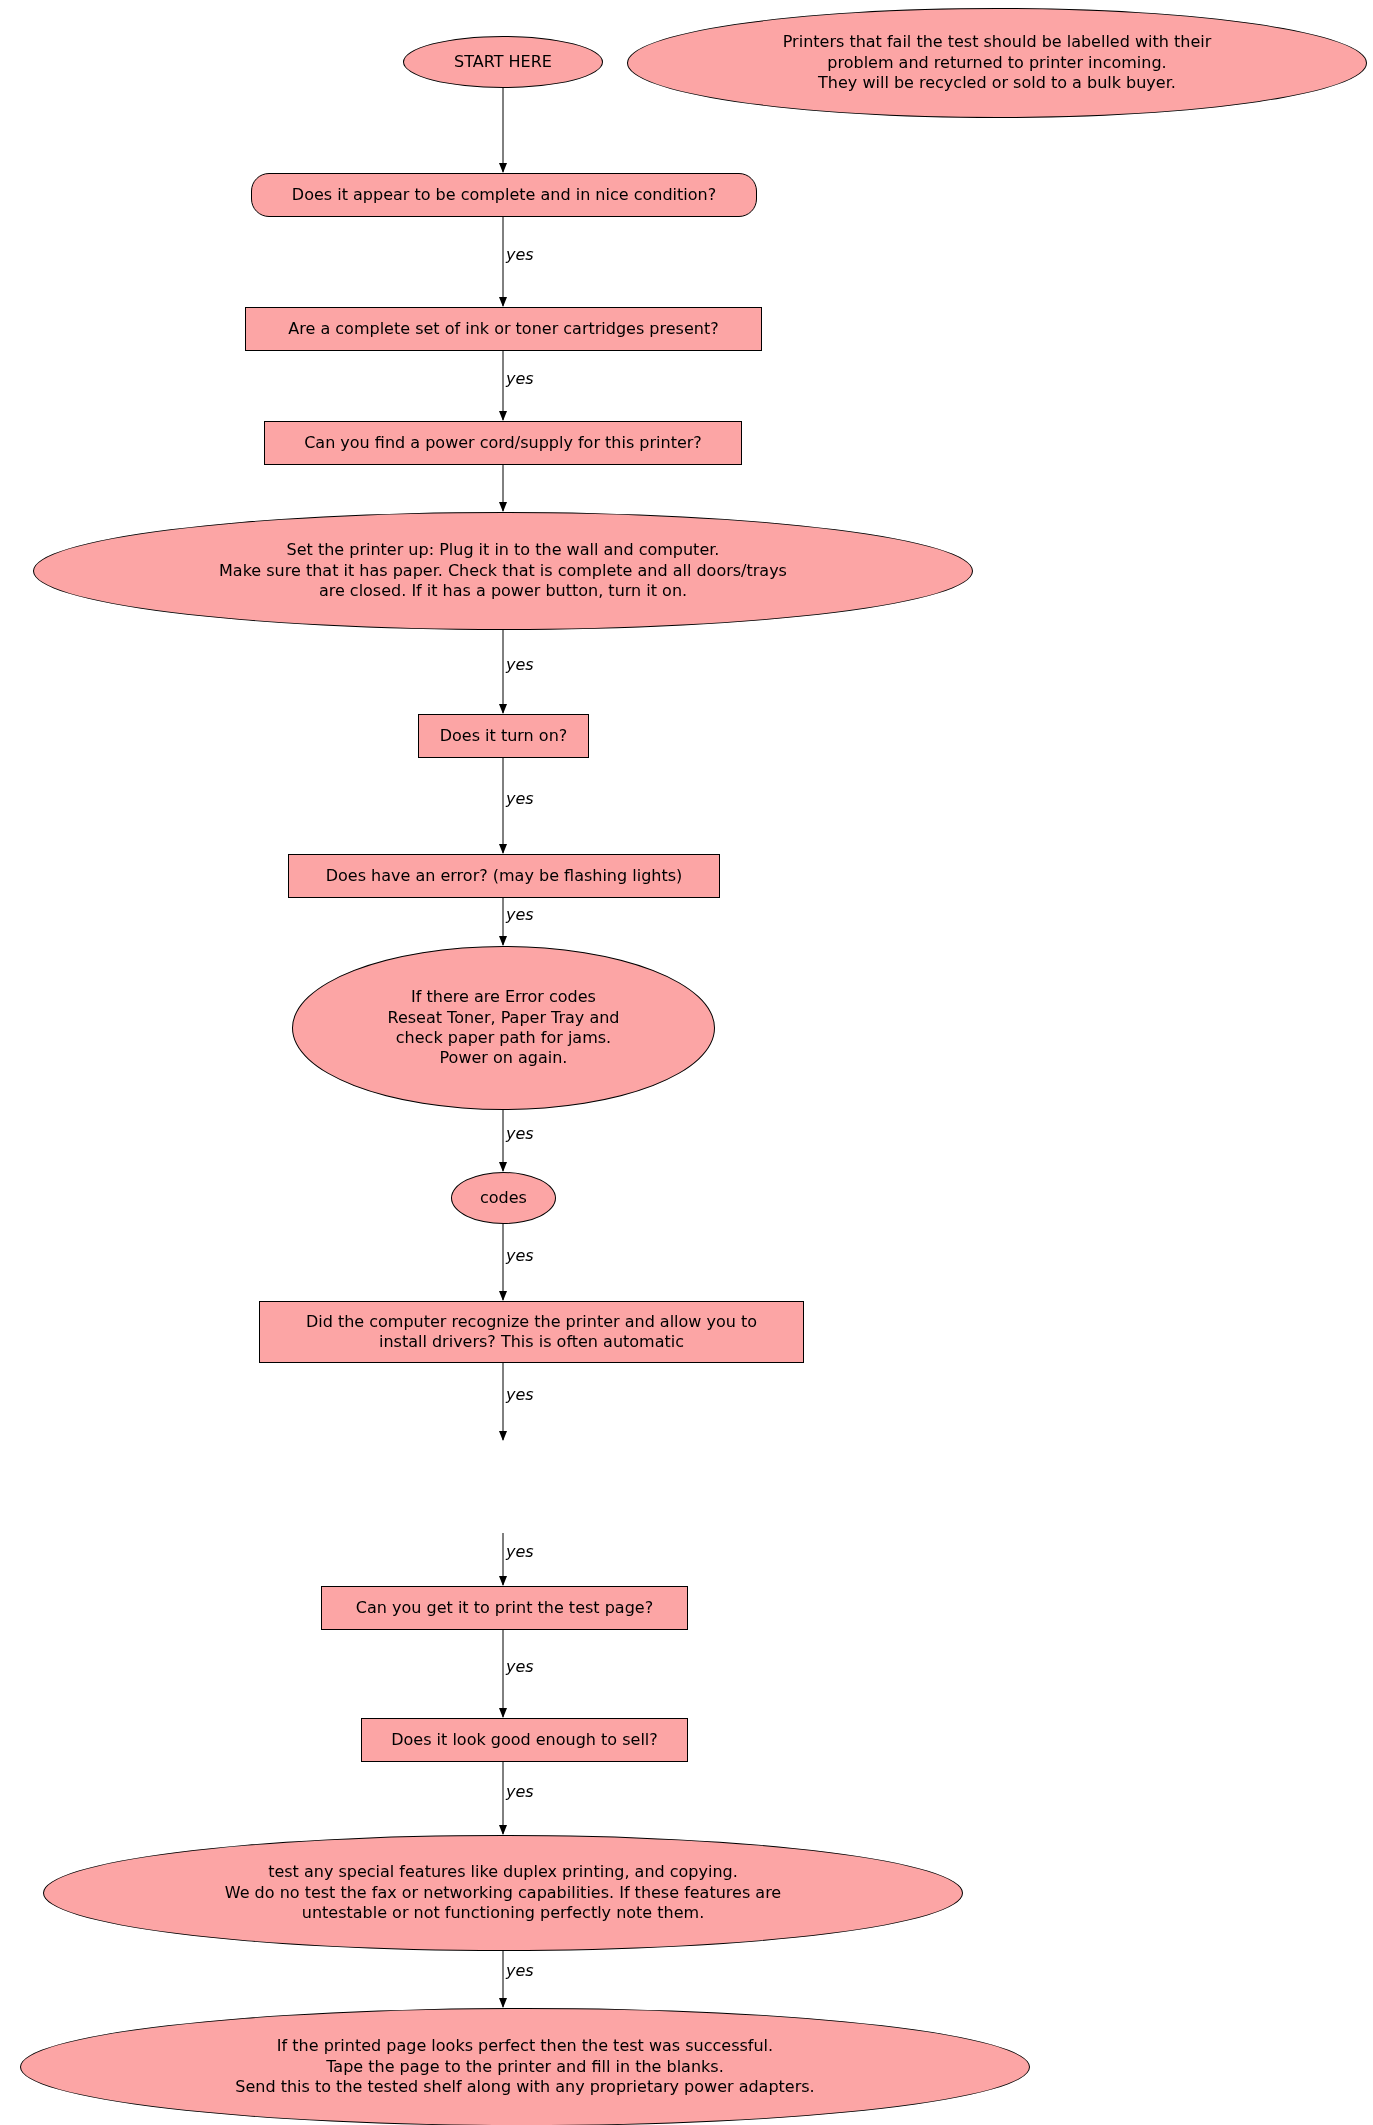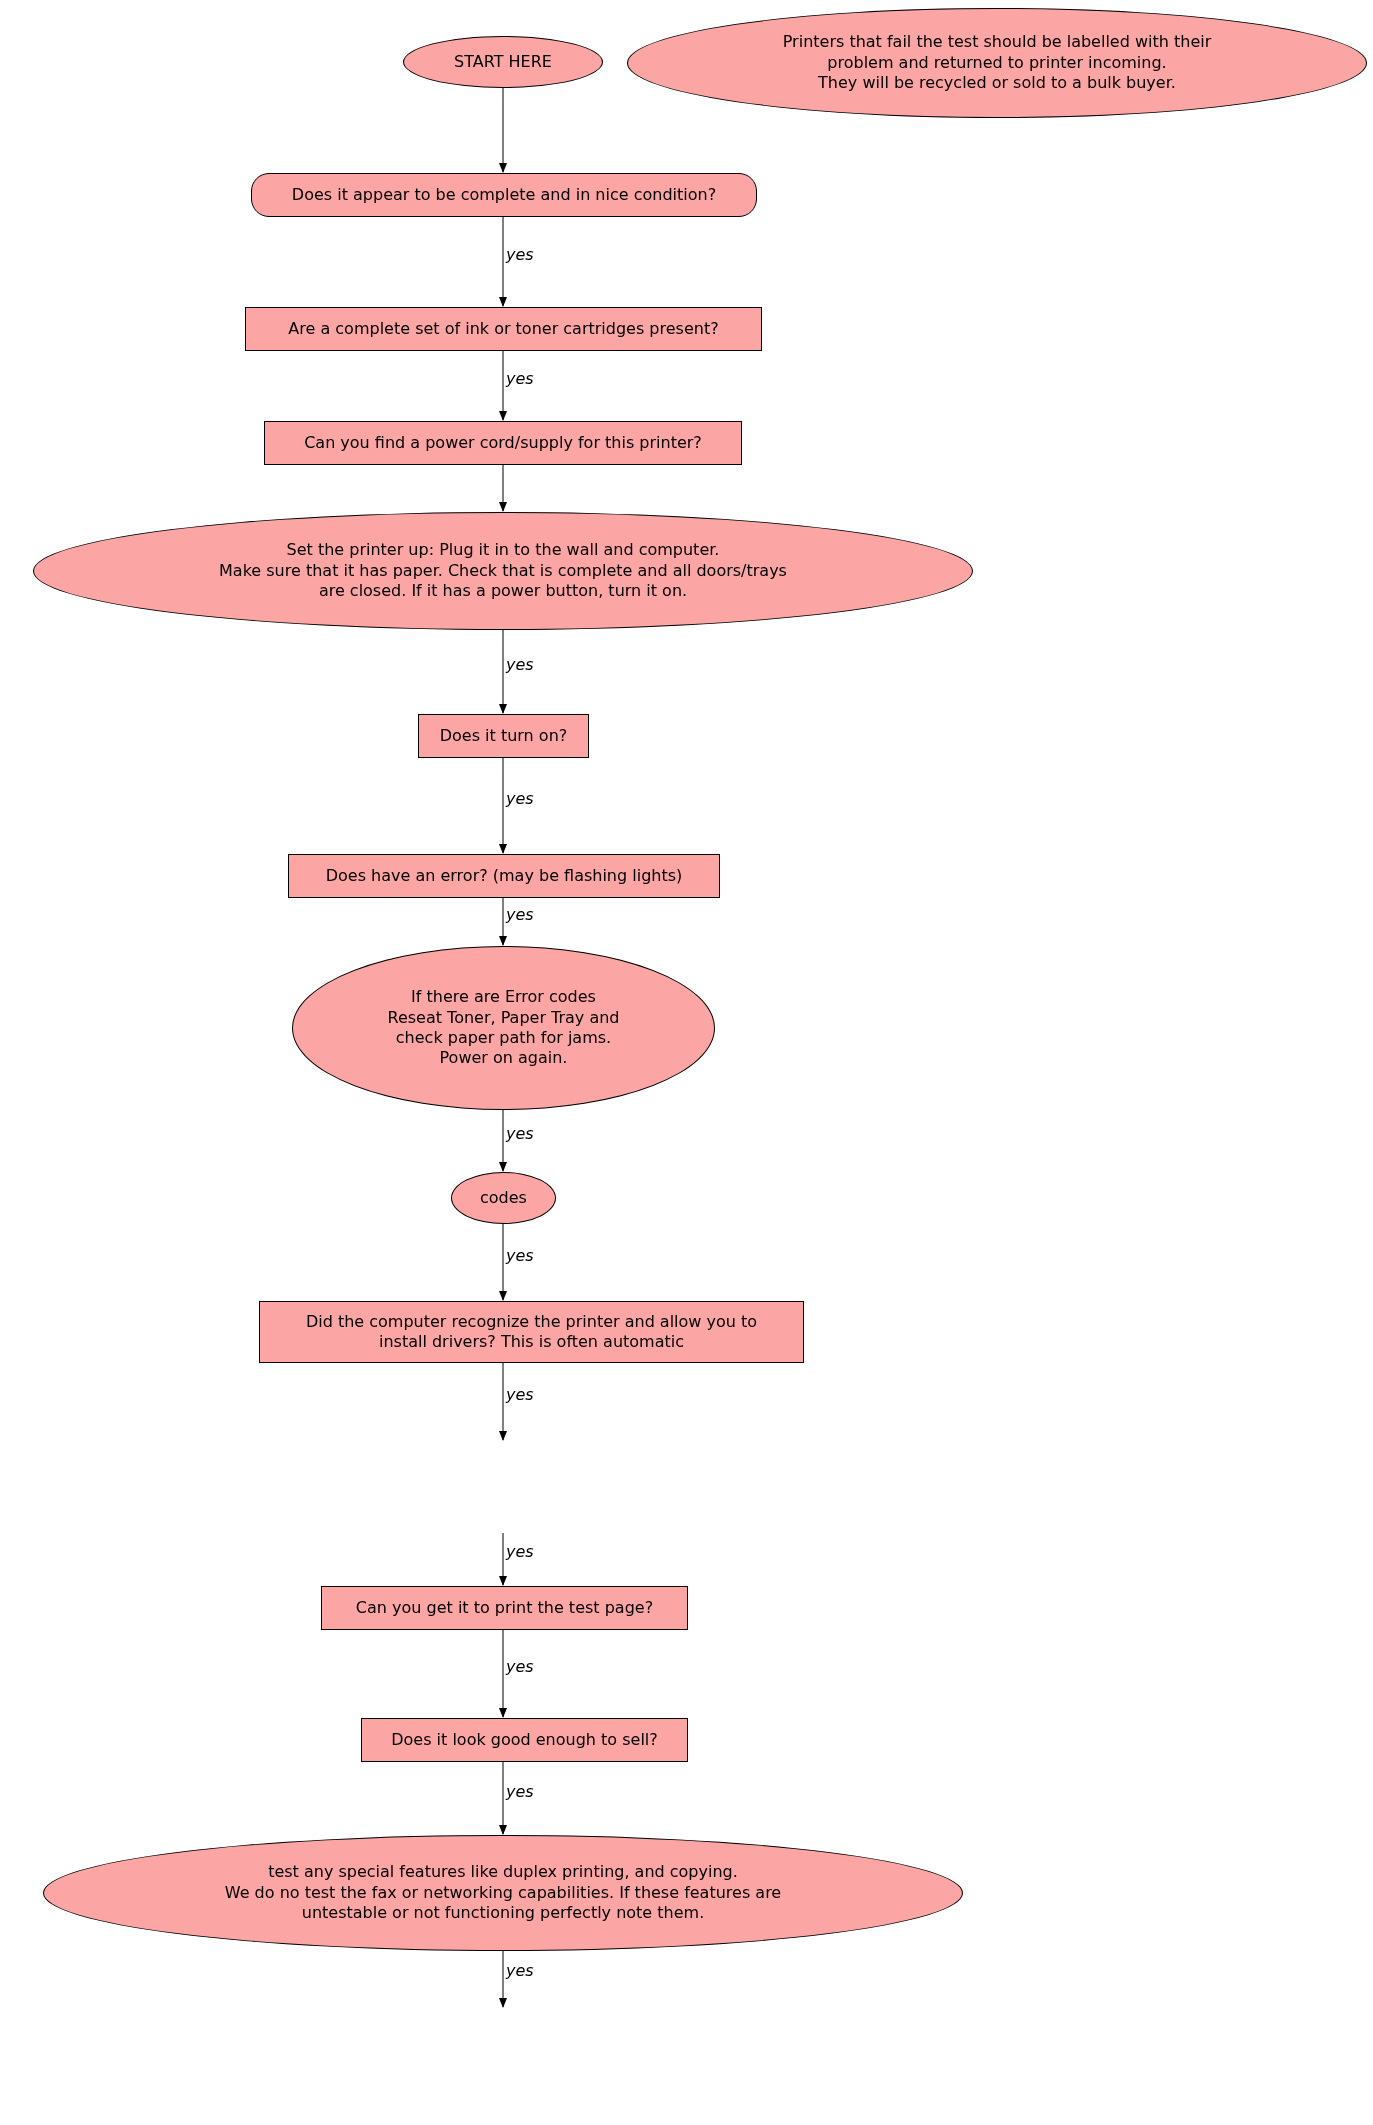--- a/index.html
+++ b/index.html
@@ -95,20 +95,23 @@
 check paper path for jams.
 Power on again.</div>
   <div class="node ellipse" style="left:451px; top:1172px; width:105px; height:52px;">codes</div>
   <div class="node box" style="left:231px; top:1301px; width:545px; height:62px;margin-left:28px;">Did the computer recognize the printer and allow you to
 install drivers? This is often automatic</div>
   <div class="node box" style="left:321px; top:1586px; width:367px; height:44px;">Can you get it to print the test page?</div>
   <div class="node box" style="left:341px; top:1718px; width:327px; height:44px;margin-left:20px;">Does it look good enough to sell?</div>
   <div class="node ellipse" style="left:43px;  top:1835px; width:920px; height:116px;">test any special features like duplex printing, and copying.
 We do no test the fax or networking capabilities. If these features are
 untestable or not functioning perfectly note them.</div>
+  <div class="node ellipse" style="left:20px;  top:2008px; width:1010px; height:118px;">If the printed page looks perfect then the test was successful.
+Tape the page to the printer and fill in the blanks.
+Send this to the tested shelf along with any proprietary power adapters.</div>
 
   <div class="edge-label" style="left:506px; top:247px;">yes</div>
   <div class="edge-label" style="left:506px; top:371px;">yes</div>
   <div class="edge-label" style="left:506px; top:657px;">yes</div>
   <div class="edge-label" style="left:506px; top:791px;">yes</div>
   <div class="edge-label" style="left:506px; top:907px;">yes</div>
   <div class="edge-label" style="left:506px; top:1126px;">yes</div>
   <div class="edge-label" style="left:506px; top:1248px;">yes</div>
   <div class="edge-label" style="left:506px; top:1387px;">yes</div>
   <div class="edge-label" style="left:506px; top:1544px;">yes</div>

